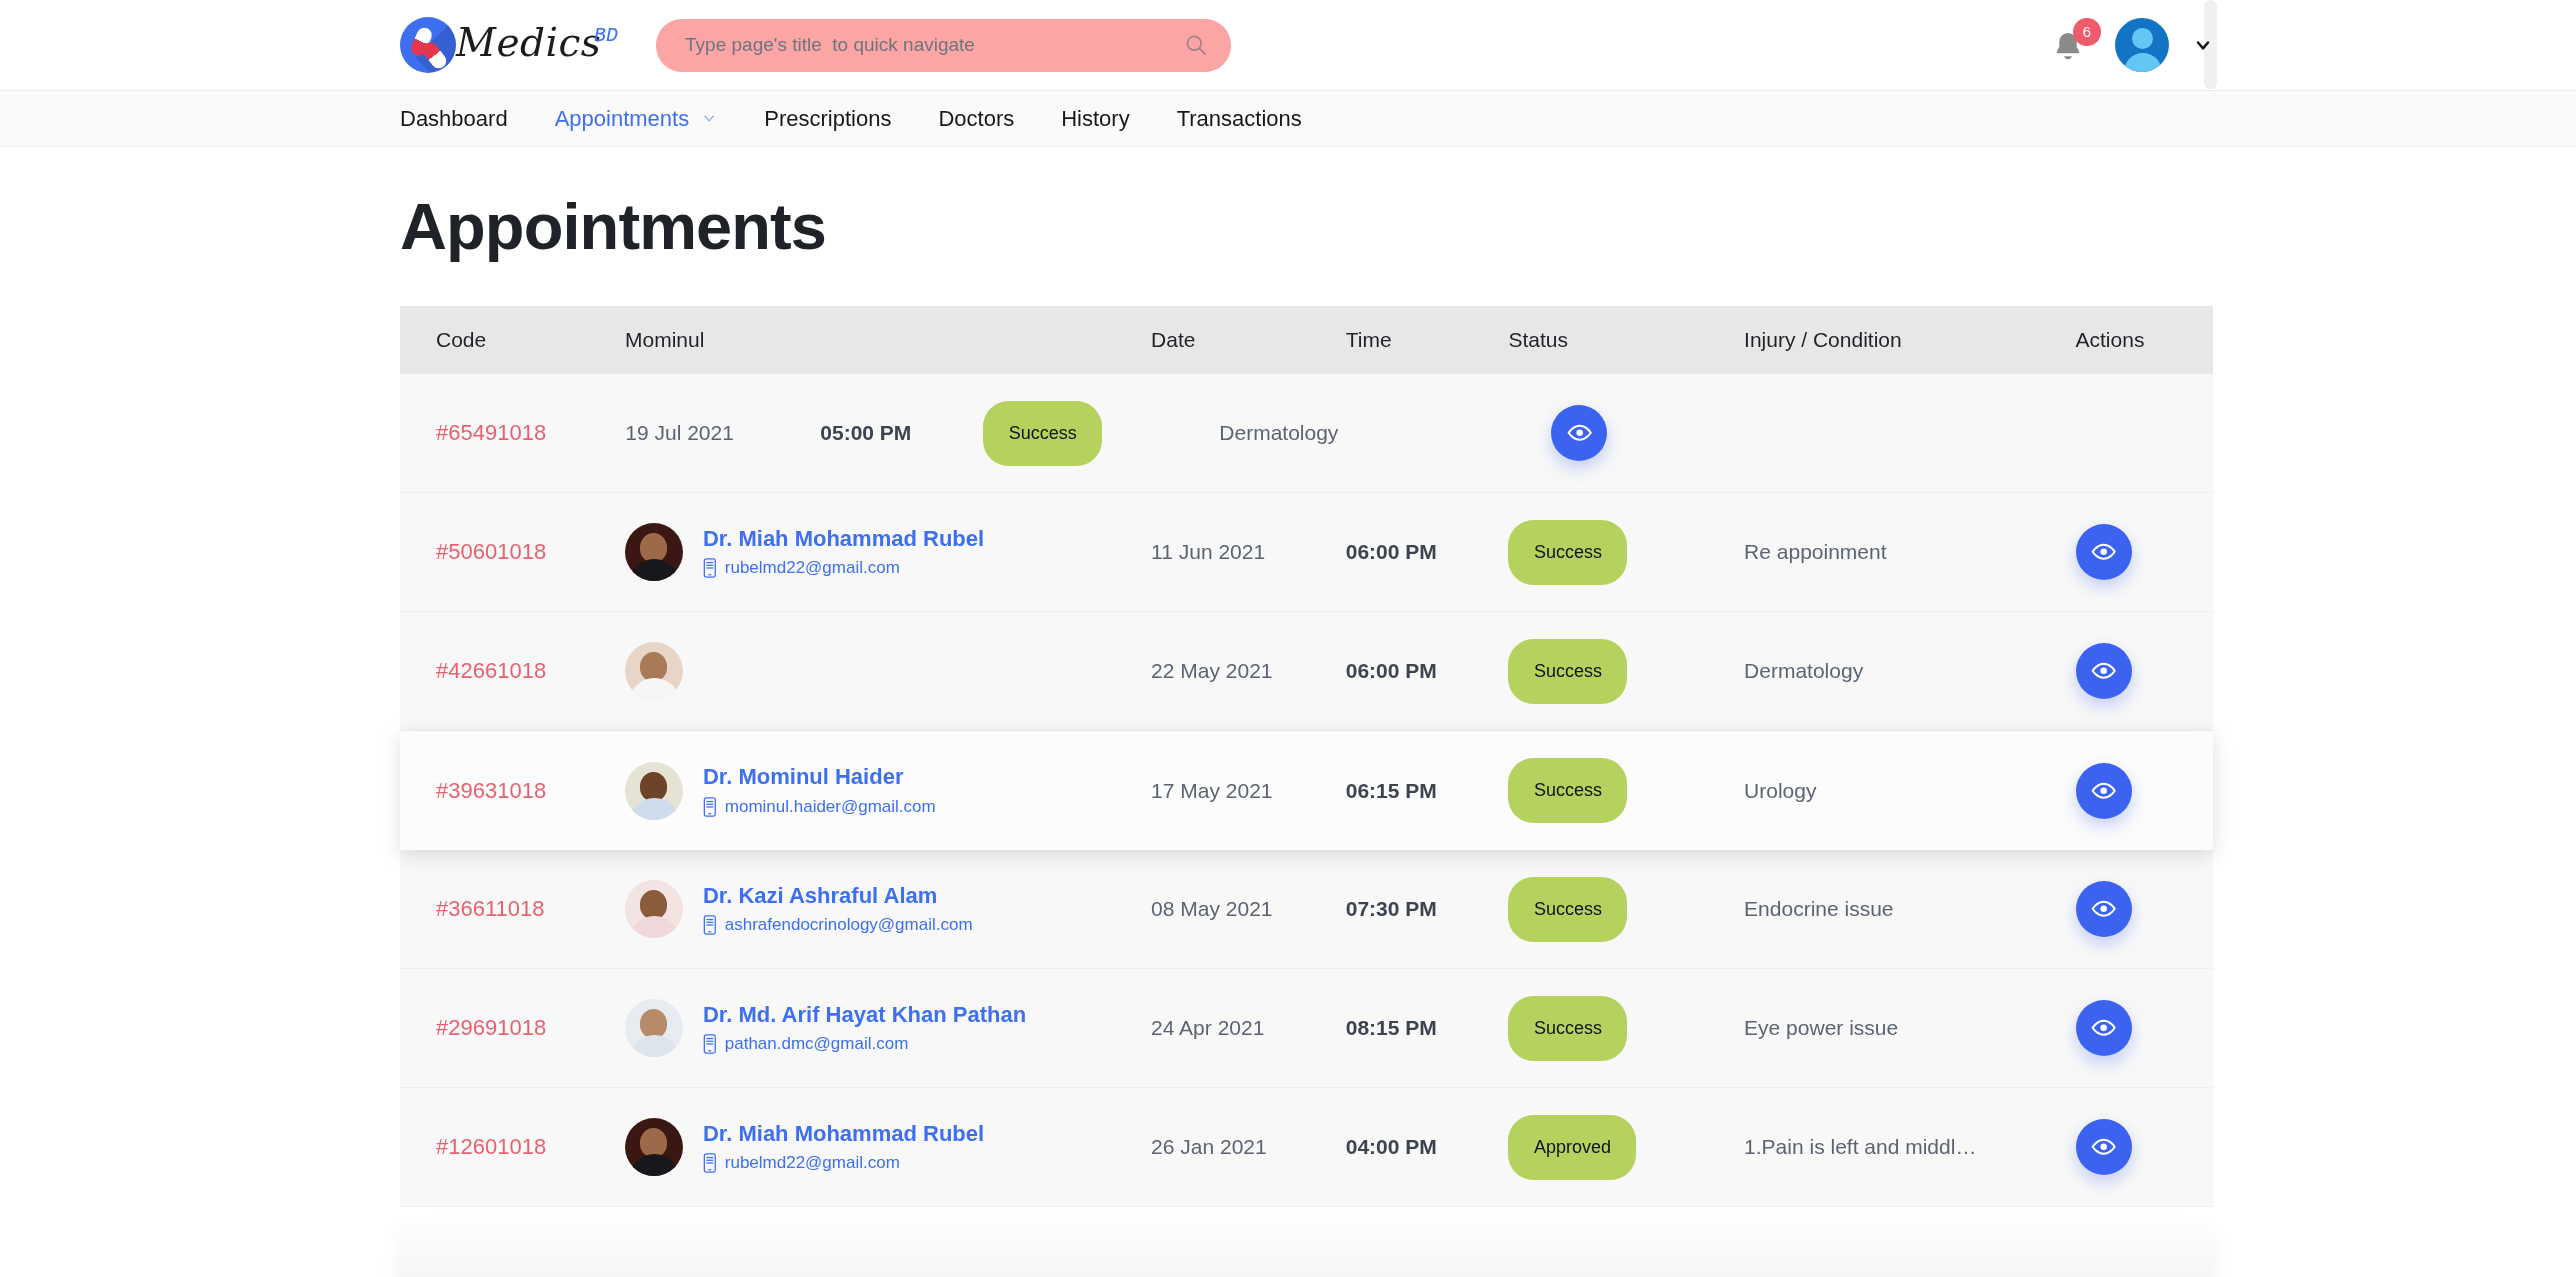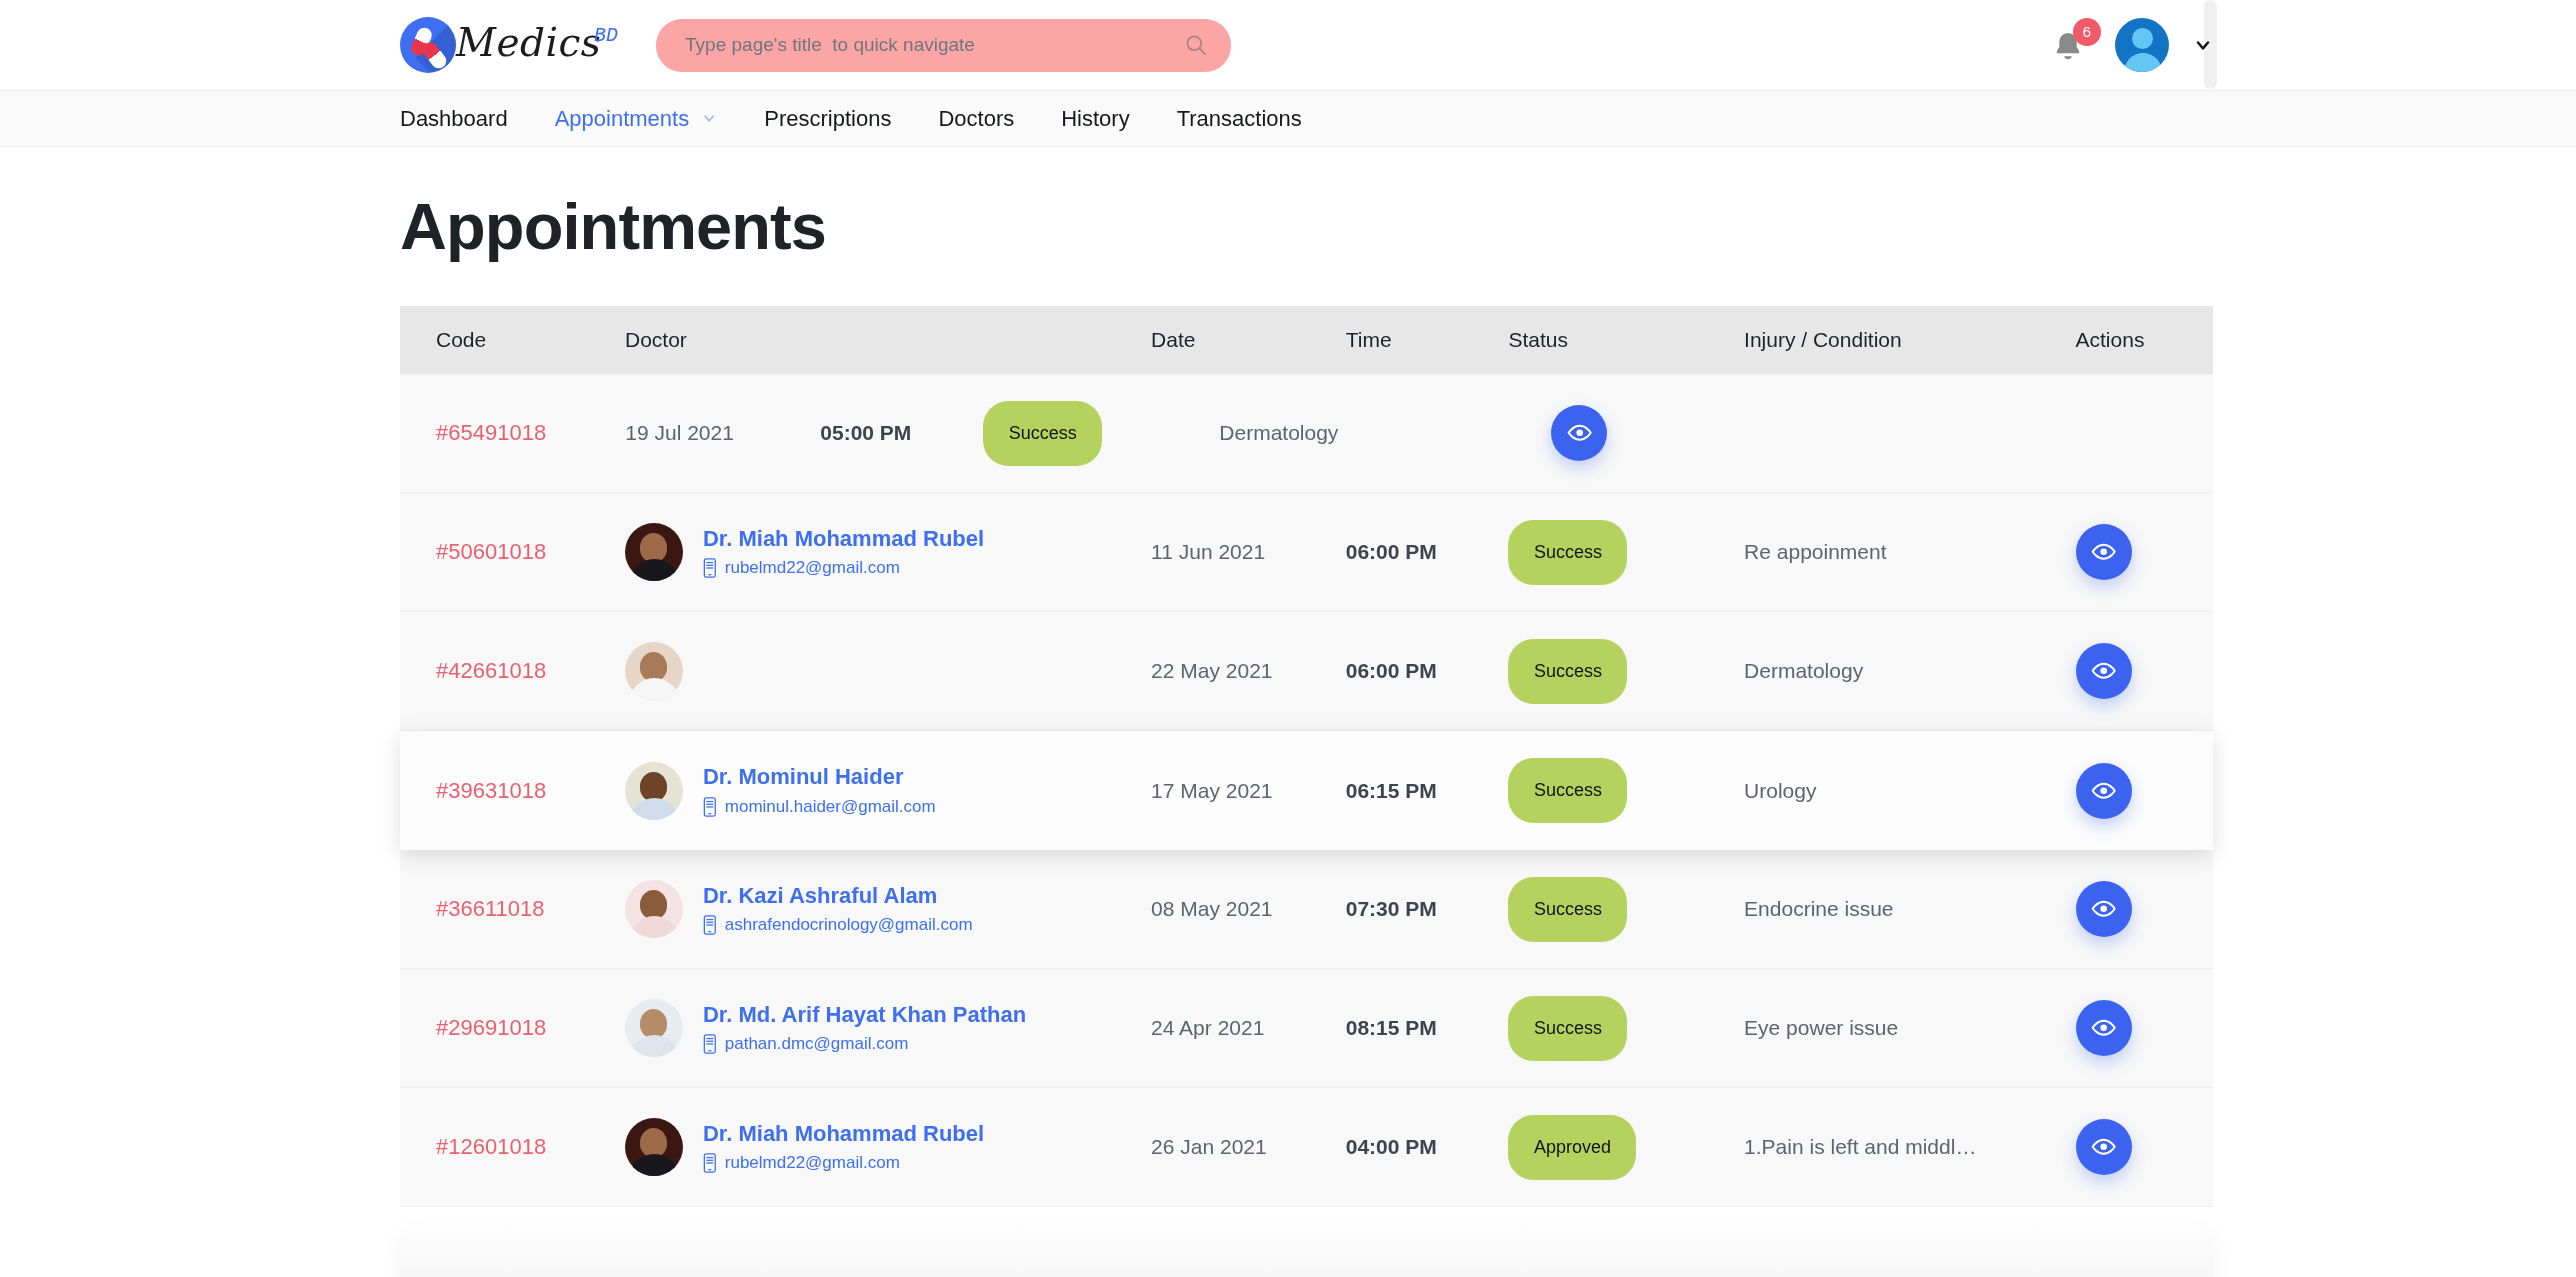--- a/index.html
+++ b/index.html
@@ -353,21 +353,21 @@
 
 <div class="page">
 
   <div class="page-head">
     <div class="page-title">Appointments</div>
   </div>
 
   <div class="table-wrap">
     <div class="t-row t-head" id="thead-root">
         <div class="cell c-code">Code</div>
-        <div class="cell c-doctor">Doctor</div>
+        <div class="cell c-doctor">Mominul</div>
         <div class="cell c-date">Date</div>
         <div class="cell c-time">Time</div>
         <div class="cell c-status">Status</div>
         <div class="cell c-injury">Injury / Condition</div>
         <div class="cell c-action">Actions</div>
       </div>
     <div id="tbody-root">
         <div class="t-row t-body-row">
           <div class="cell c-code"><span class="code-txt">#65491018</span></div>
           <div class="cell c-date"><span class="date-txt">19 Jul 2021</span></div>

